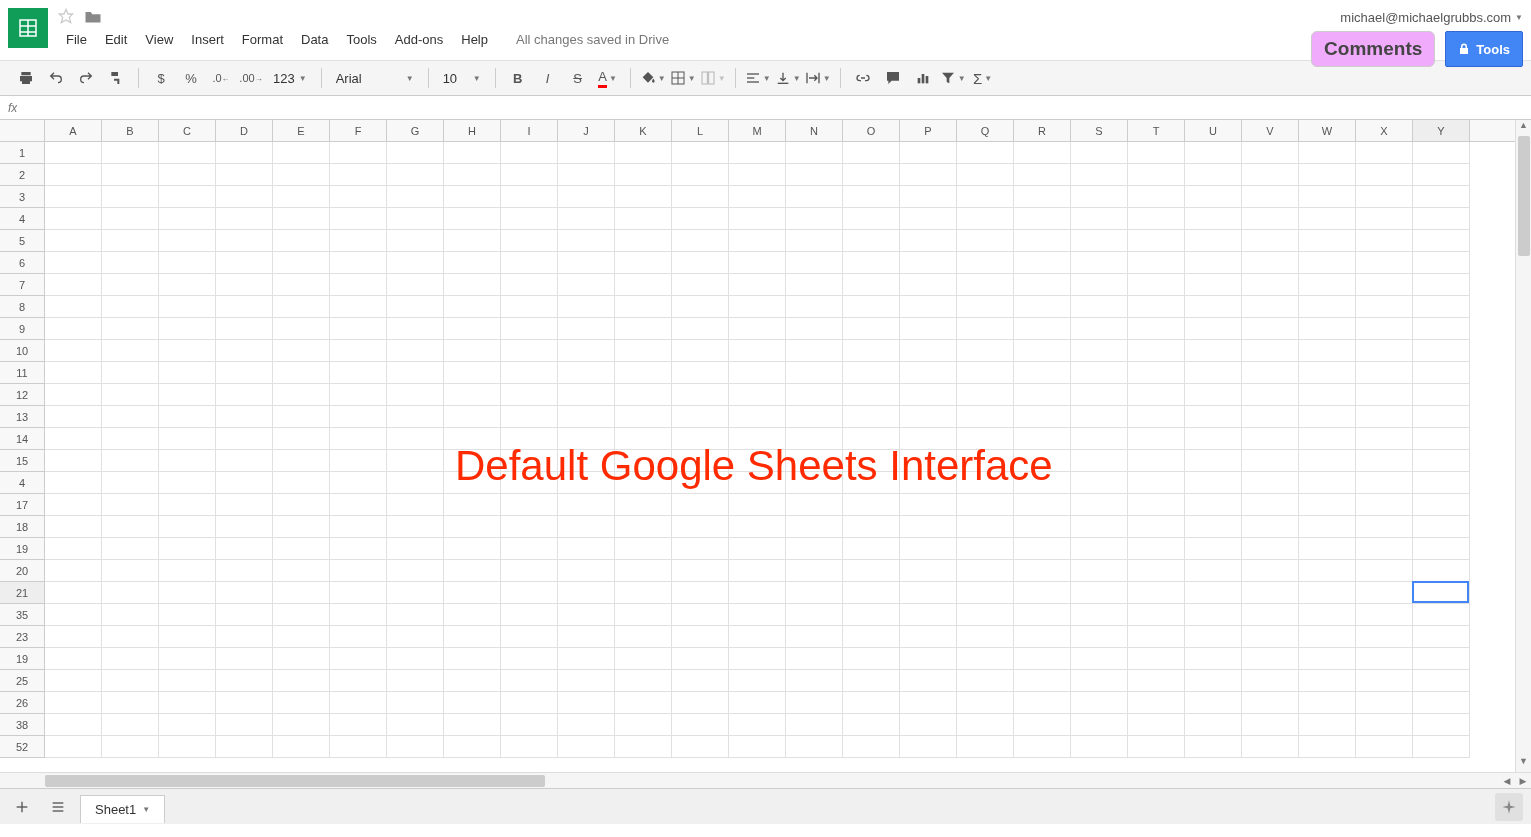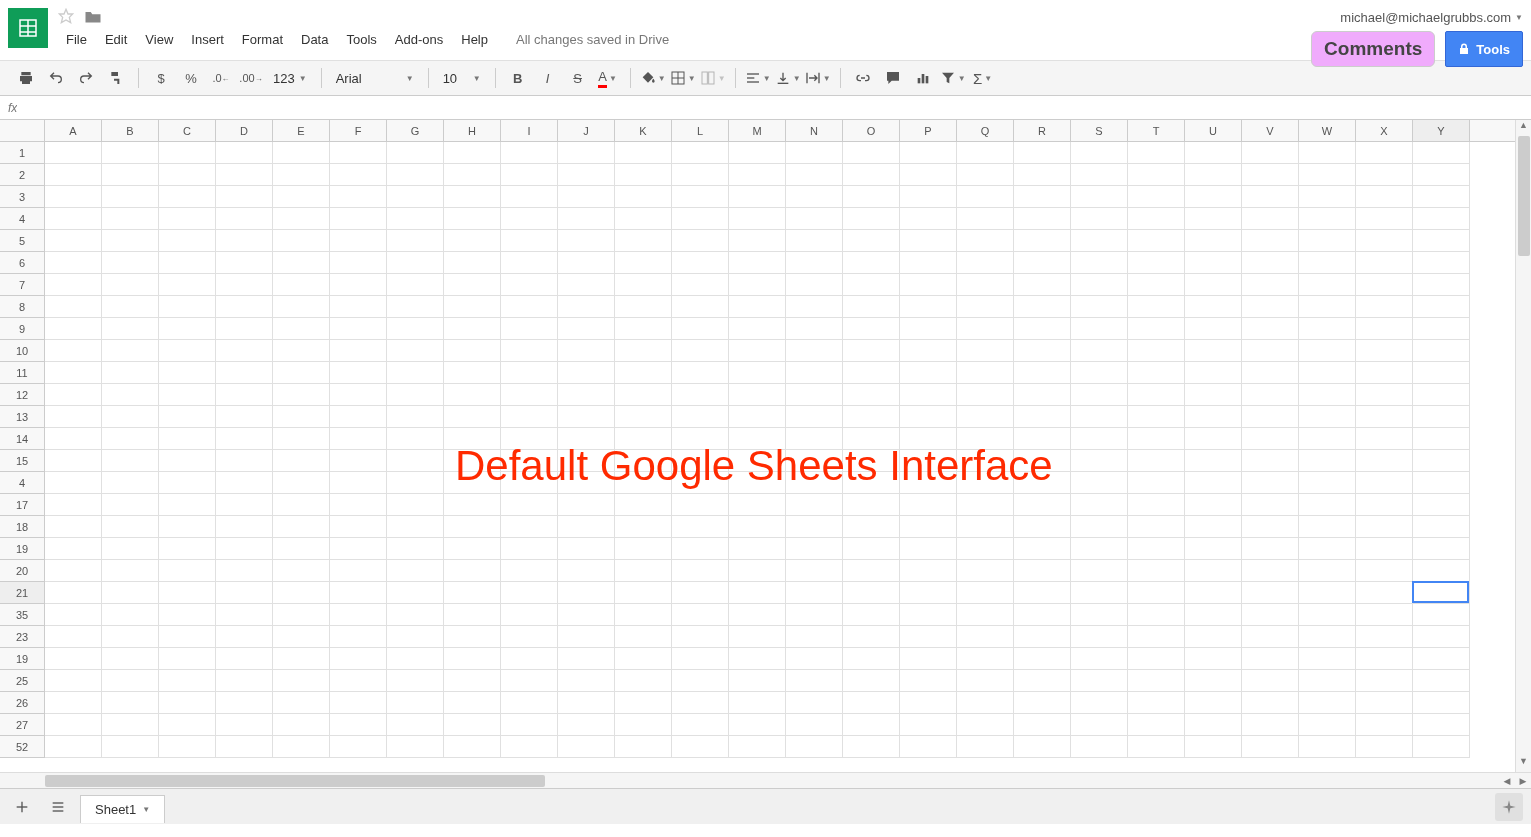--- a/index.html
+++ b/index.html
@@ -317,21 +317,21 @@
         <div class="row-h">17</div>
         <div class="row-h">18</div>
         <div class="row-h">19</div>
         <div class="row-h">20</div>
         <div class="row-h sel">21</div>
         <div class="row-h">35</div>
         <div class="row-h">23</div>
         <div class="row-h">19</div>
         <div class="row-h">25</div>
         <div class="row-h">26</div>
-        <div class="row-h">27</div>
+        <div class="row-h">38</div>
         <div class="row-h">52</div>
       </div>
     <div class="cells" id="cells">
       <div class="overlay-text">Default Google Sheets Interface</div>
     <div class="cell-row">
           <div class="cell"></div>
           <div class="cell"></div>
           <div class="cell"></div>
           <div class="cell"></div>
           <div class="cell"></div>

